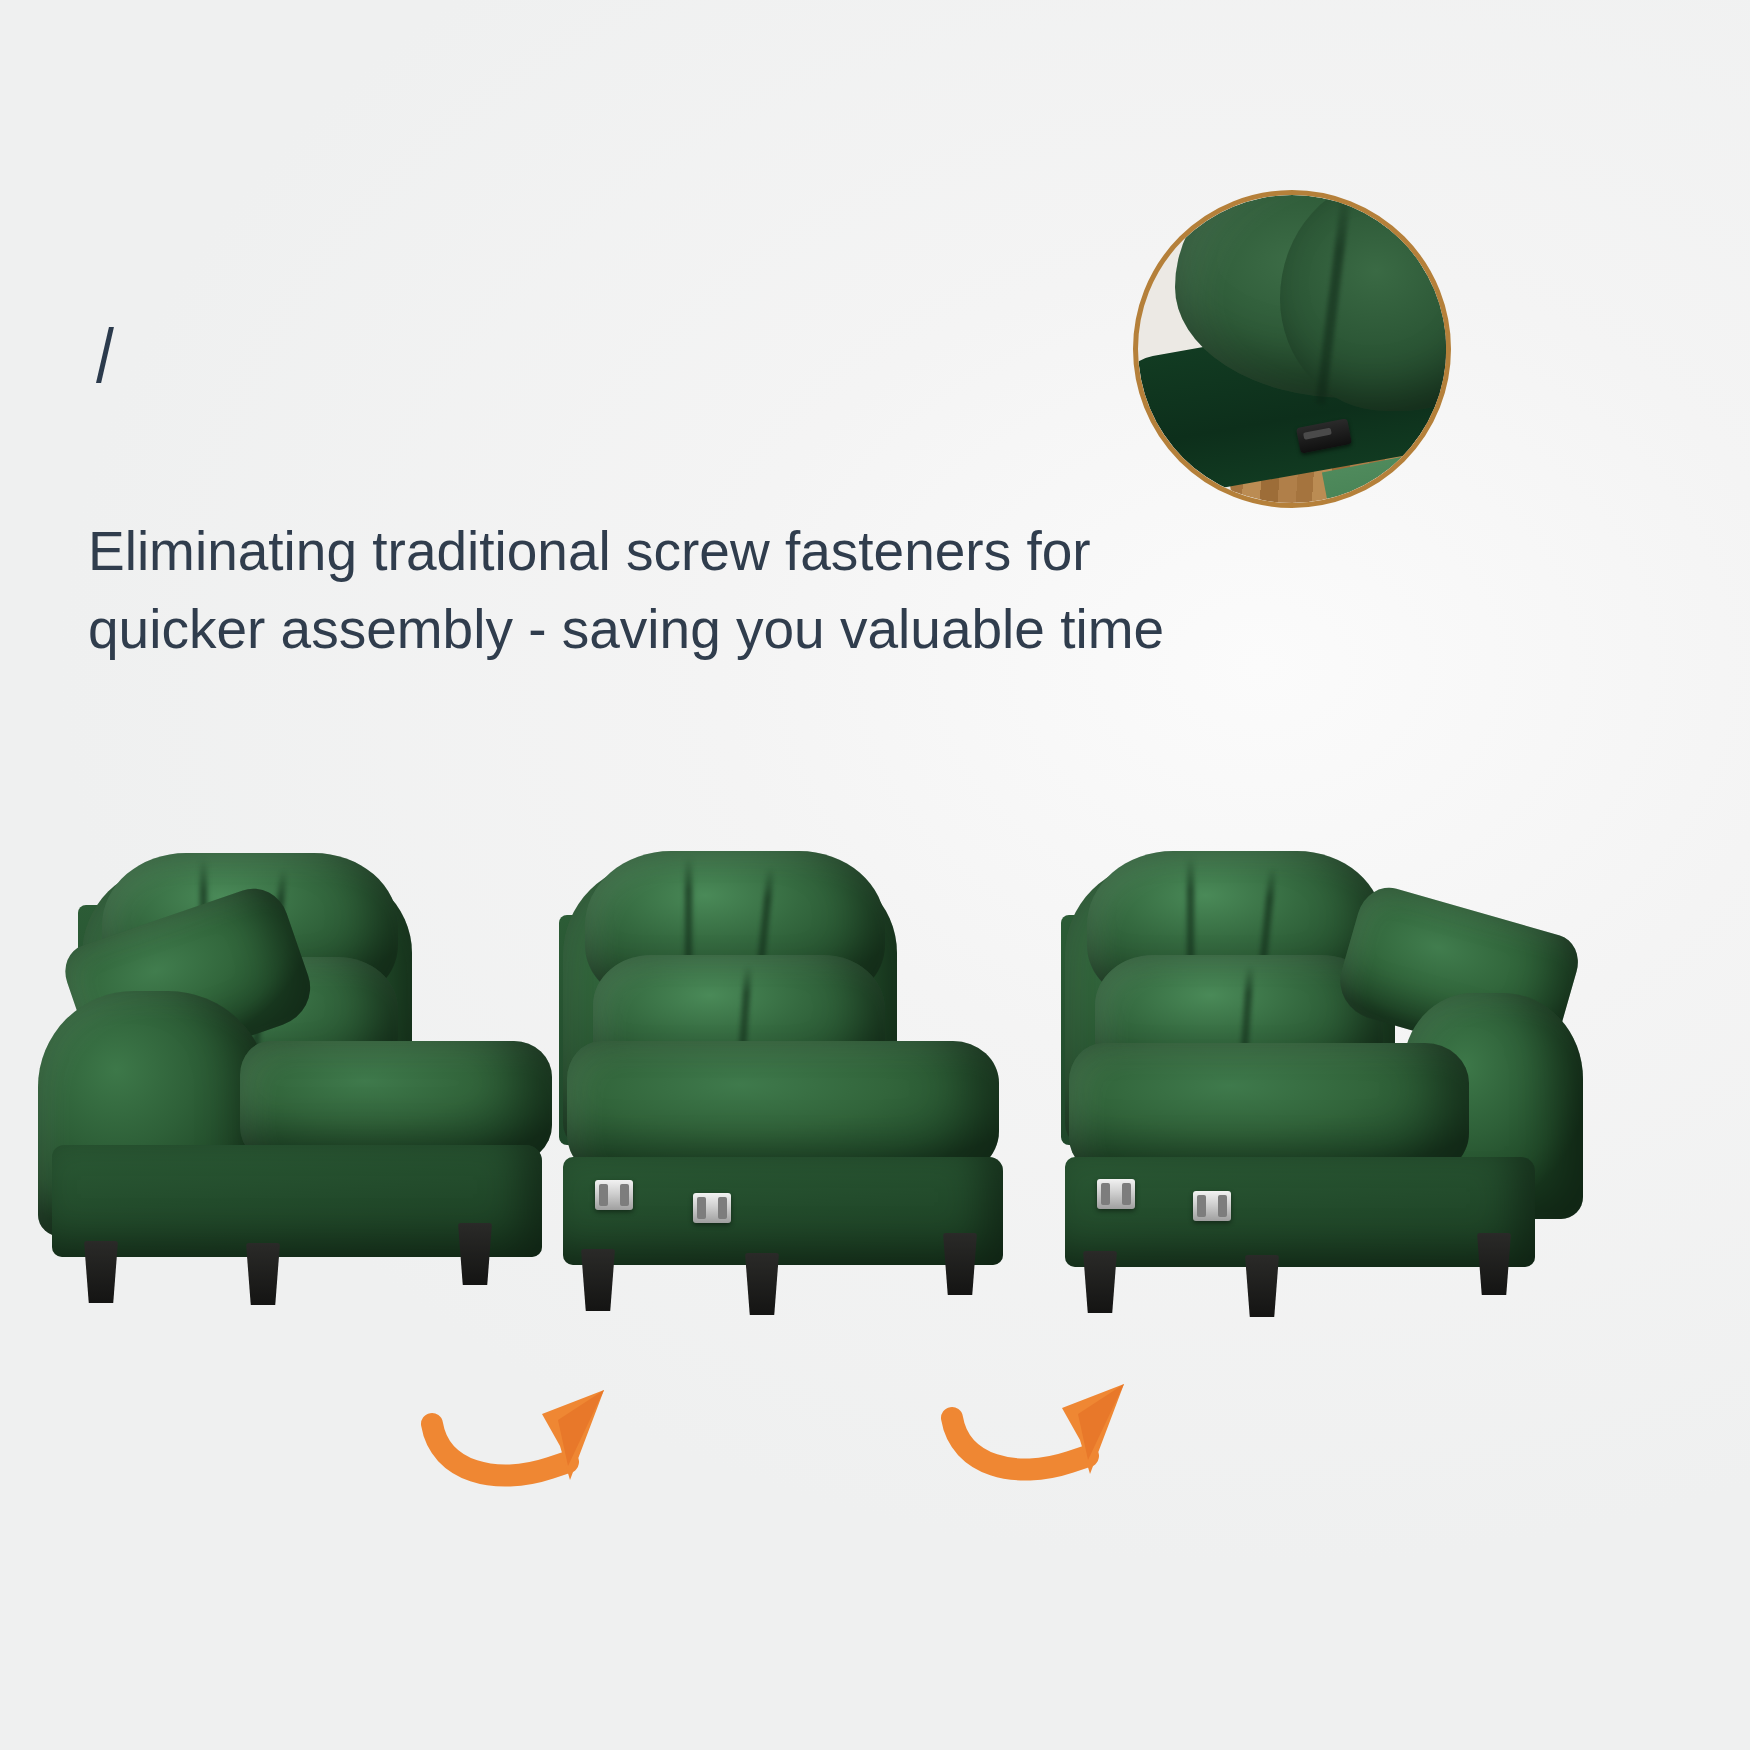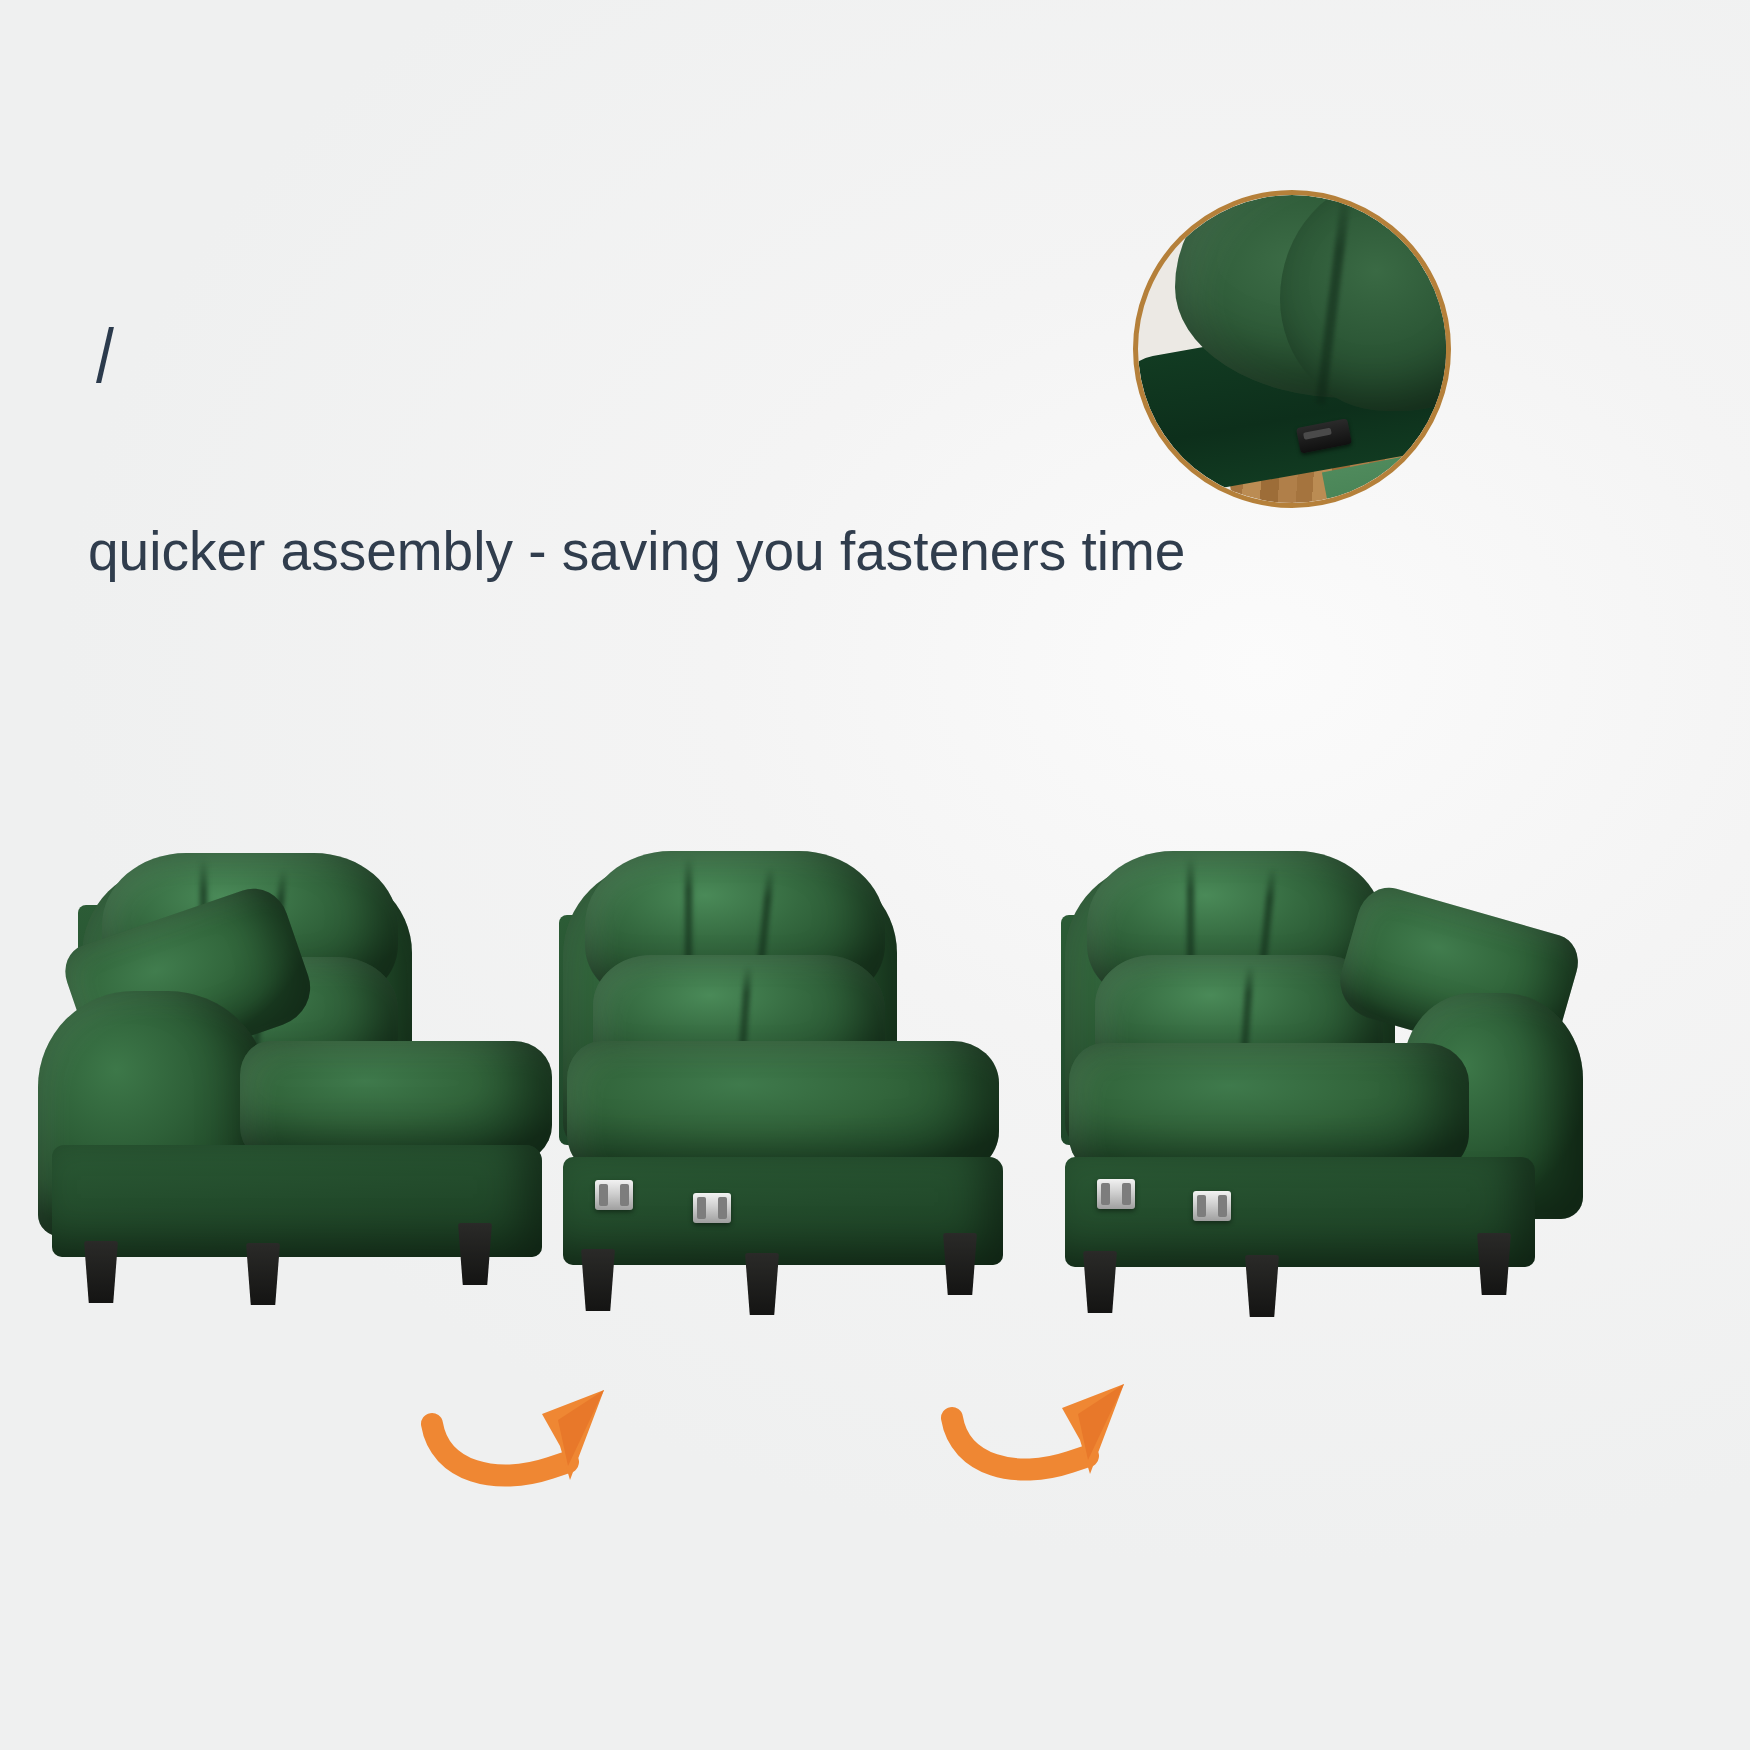--- a/index.html
+++ b/index.html
@@ -198,21 +198,22 @@
 </style>
 </head>
 <body>
 
 <div id="page">
 
 
   <div class="slash">/</div>
 
   <div class="body-copy">
-    <span class="ln">quicker assembly - saving you fasteners time</span>
+    <span class="ln">Eliminating traditional screw fasteners for</span>
+    <span class="ln">quicker assembly - saving you valuable time</span>
   </div>
 
   <div class="inset-circle">
     <div class="inset-inner">
       <div class="inset-wood"></div>
       <div class="inset-greenfloor"></div>
       <div class="inset-shadow"></div>
       <div class="inset-cushion"></div>
       <div class="inset-cushion2"></div>
       <div class="inset-seam"></div>

